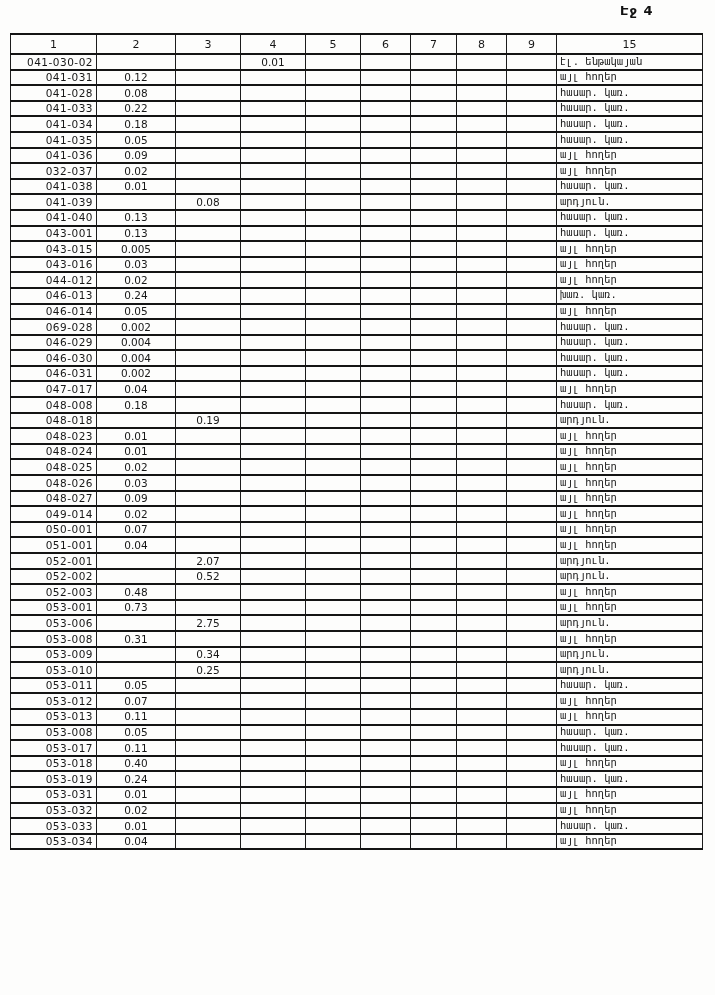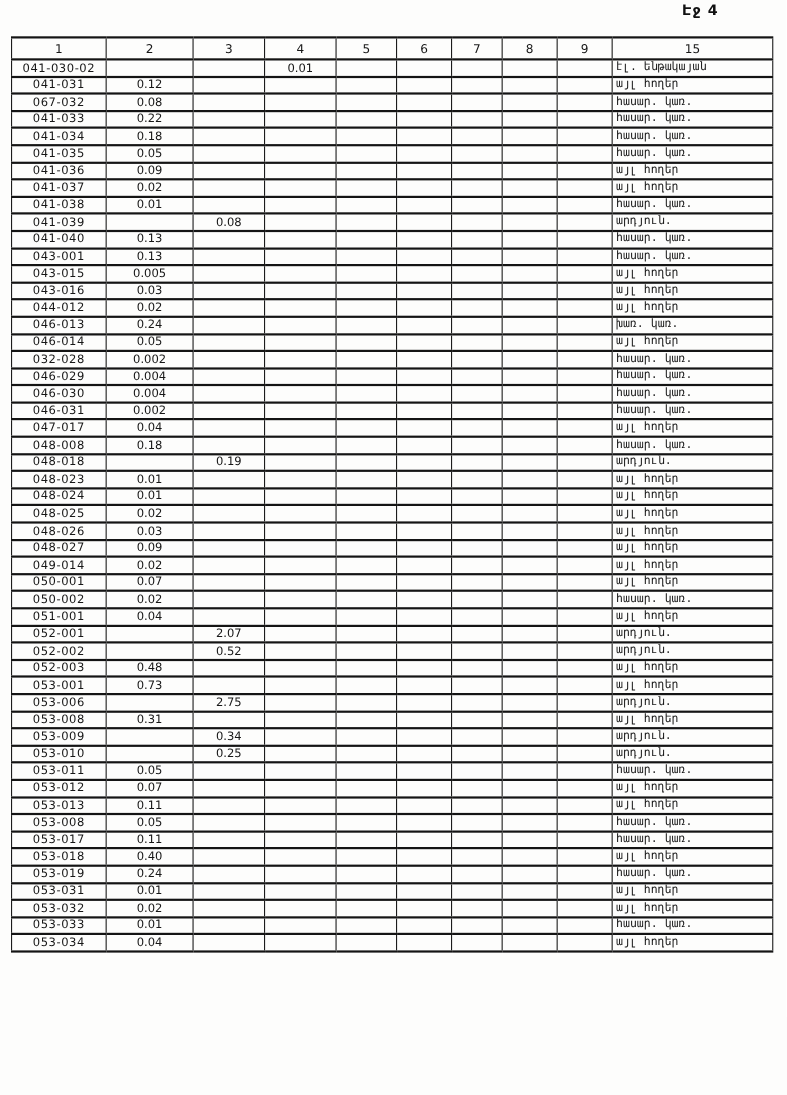--- a/index.html
+++ b/index.html
@@ -58,21 +58,21 @@
   table.scan-table th {
     height: 18px;
     font-weight: normal;
     text-align: center;
     font-size: 11px;
   }
   table.scan-table td {
     height: 13.6px;
   }
   td.cell-code {
-    text-align: center;
+    text-align: right;
     letter-spacing: 0.5px;
     font-size: 10.8px;
   }
   td.cell-num {
     text-align: center;
     font-size: 10.8px;
   }
   td.cell-label {
     text-align: left;
     font-size: 10.3px;
@@ -133,21 +133,21 @@
       <td class="cell-num"></td>
       <td class="cell-num"></td>
       <td class="cell-num"></td>
       <td class="cell-num"></td>
       <td class="cell-num"></td>
       <td class="cell-num"></td>
       <td class="cell-num"></td>
       <td class="cell-label">այլ հողեր</td>
     </tr>
         <tr>
-      <td class="cell-code">067-032</td>
+      <td class="cell-code">041-028</td>
       <td class="cell-num">0.08</td>
       <td class="cell-num"></td>
       <td class="cell-num"></td>
       <td class="cell-num"></td>
       <td class="cell-num"></td>
       <td class="cell-num"></td>
       <td class="cell-num"></td>
       <td class="cell-num"></td>
       <td class="cell-label">հասար. կառ.</td>
     </tr>
@@ -193,21 +193,21 @@
       <td class="cell-num"></td>
       <td class="cell-num"></td>
       <td class="cell-num"></td>
       <td class="cell-num"></td>
       <td class="cell-num"></td>
       <td class="cell-num"></td>
       <td class="cell-num"></td>
       <td class="cell-label">այլ հողեր</td>
     </tr>
         <tr>
-      <td class="cell-code">041-037</td>
+      <td class="cell-code">032-037</td>
       <td class="cell-num">0.02</td>
       <td class="cell-num"></td>
       <td class="cell-num"></td>
       <td class="cell-num"></td>
       <td class="cell-num"></td>
       <td class="cell-num"></td>
       <td class="cell-num"></td>
       <td class="cell-num"></td>
       <td class="cell-label">այլ հողեր</td>
     </tr>
@@ -313,21 +313,21 @@
       <td class="cell-num"></td>
       <td class="cell-num"></td>
       <td class="cell-num"></td>
       <td class="cell-num"></td>
       <td class="cell-num"></td>
       <td class="cell-num"></td>
       <td class="cell-num"></td>
       <td class="cell-label">այլ հողեր</td>
     </tr>
         <tr>
-      <td class="cell-code">032-028</td>
+      <td class="cell-code">069-028</td>
       <td class="cell-num">0.002</td>
       <td class="cell-num"></td>
       <td class="cell-num"></td>
       <td class="cell-num"></td>
       <td class="cell-num"></td>
       <td class="cell-num"></td>
       <td class="cell-num"></td>
       <td class="cell-num"></td>
       <td class="cell-label">հասար. կառ.</td>
     </tr>
@@ -479,32 +479,20 @@
       <td class="cell-code">050-001</td>
       <td class="cell-num">0.07</td>
       <td class="cell-num"></td>
       <td class="cell-num"></td>
       <td class="cell-num"></td>
       <td class="cell-num"></td>
       <td class="cell-num"></td>
       <td class="cell-num"></td>
       <td class="cell-num"></td>
       <td class="cell-label">այլ հողեր</td>
-    </tr>
-        <tr>
-      <td class="cell-code">050-002</td>
-      <td class="cell-num">0.02</td>
-      <td class="cell-num"></td>
-      <td class="cell-num"></td>
-      <td class="cell-num"></td>
-      <td class="cell-num"></td>
-      <td class="cell-num"></td>
-      <td class="cell-num"></td>
-      <td class="cell-num"></td>
-      <td class="cell-label">հասար. կառ.</td>
     </tr>
         <tr>
       <td class="cell-code">051-001</td>
       <td class="cell-num">0.04</td>
       <td class="cell-num"></td>
       <td class="cell-num"></td>
       <td class="cell-num"></td>
       <td class="cell-num"></td>
       <td class="cell-num"></td>
       <td class="cell-num"></td>

